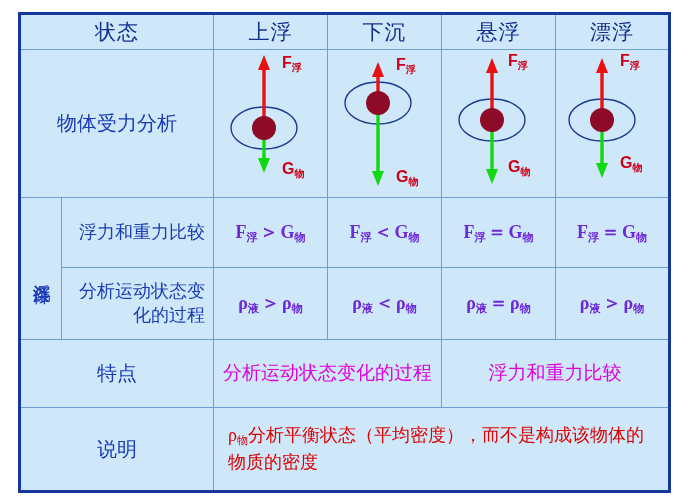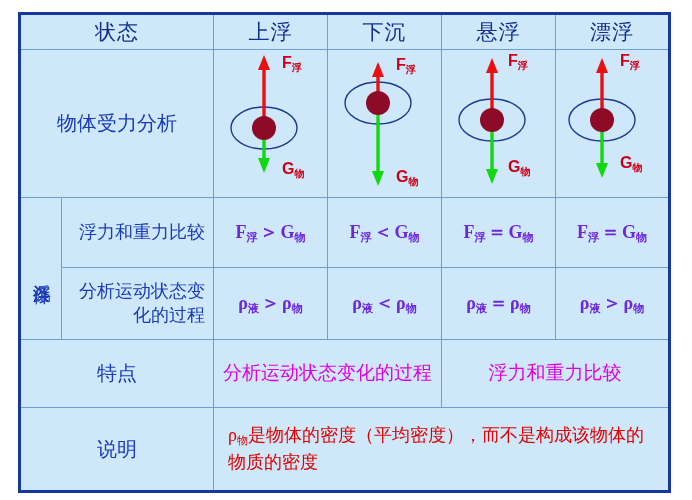--- a/index.html
+++ b/index.html
@@ -296,21 +296,21 @@
         <td colspan="2">
           <span class="magenta">浮力和重力比较</span>
         </td>
       </tr>
 
       <tr style="height:84px;">
         <td colspan="2">
           <span class="row-label">说明</span>
         </td>
         <td colspan="4" class="pad-left-note">
-          <span class="note-text"><span>ρ</span><sub>物</sub><span>是物体的密度（平均密度），而不是构成该物体的物质的密度</span></span>
+          <span class="note-text"><span>ρ</span><sub>物</sub><span>分析平衡状态（平均密度），而不是构成该物体的物质的密度</span></span>
         </td>
       </tr>
 
     </tbody>
   </table>
 
 
 </div>
 
 </body></html>

